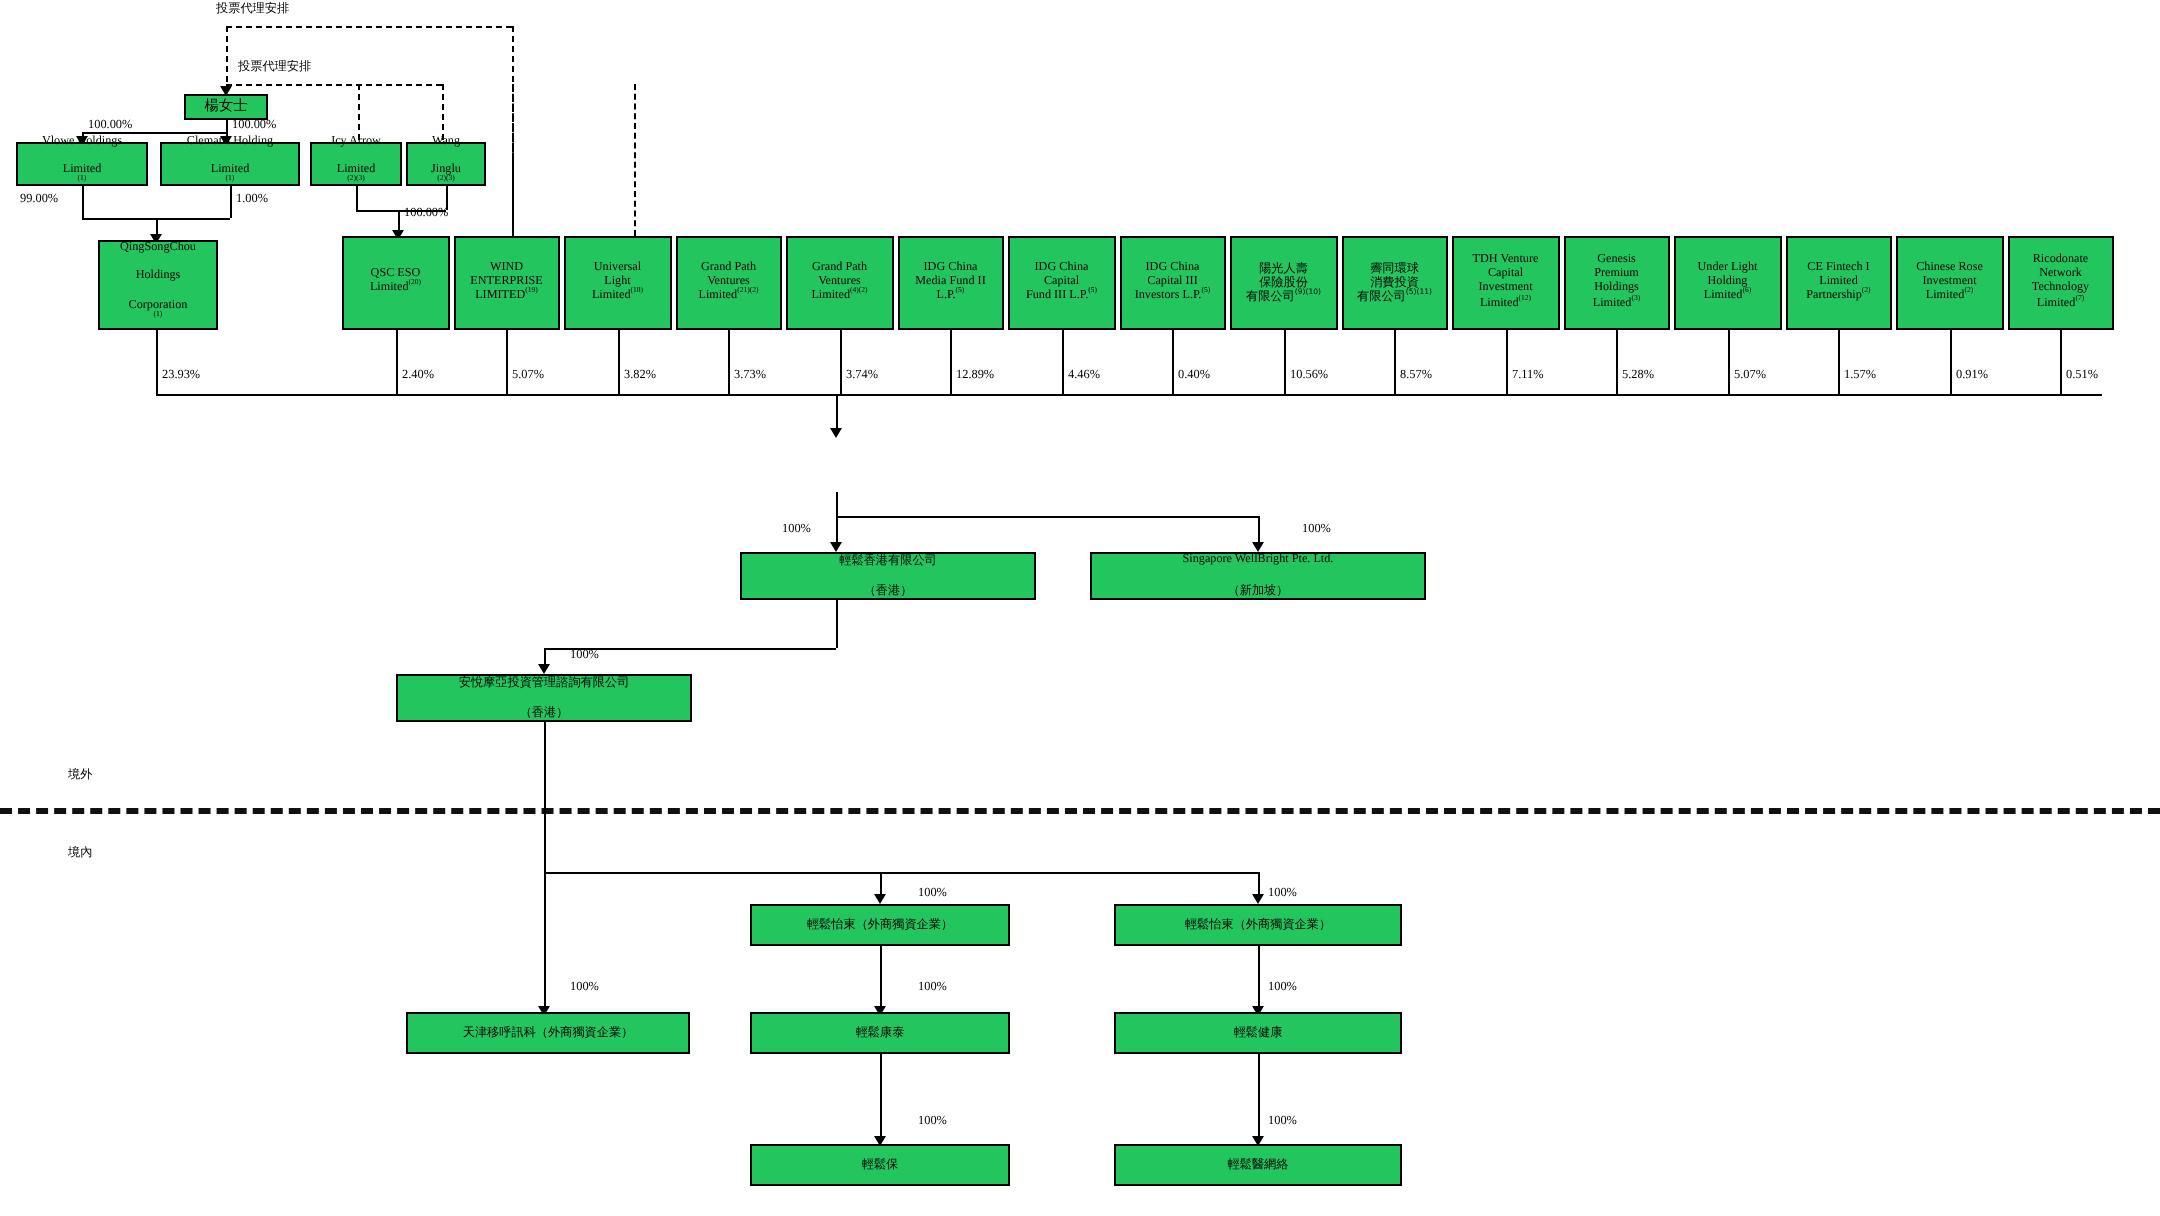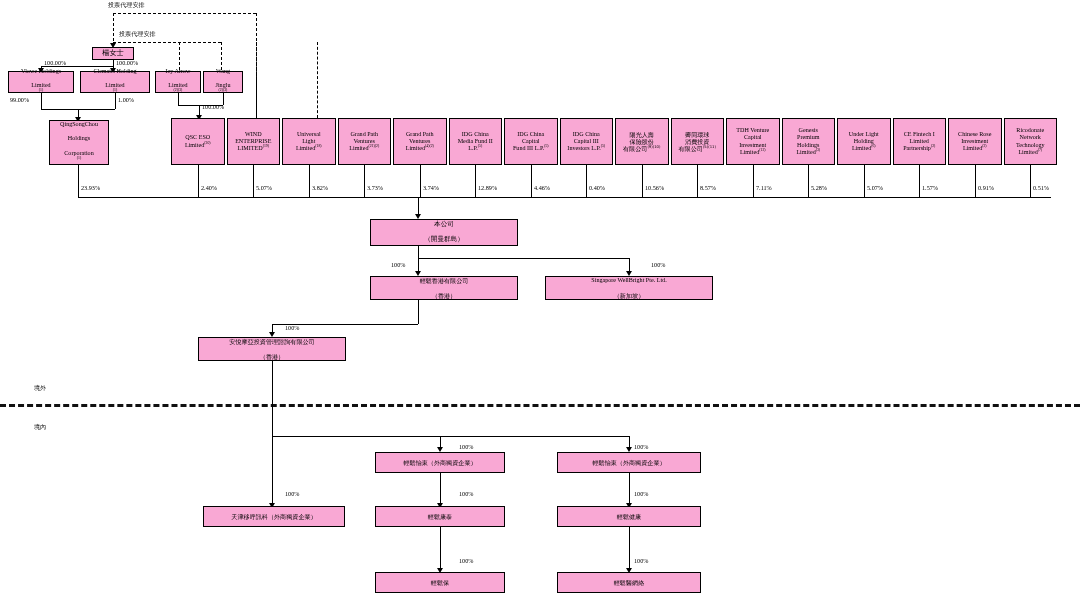--- a/index.html
+++ b/index.html
@@ -6,21 +6,21 @@
   body{
     width:1080px;height:608px;position:relative;overflow:hidden;
     font-family:"Liberation Serif","DejaVu Serif",serif;
     color:#000;
   }
   #canvas{position:absolute;inset:0;}
 
   
   .box{
     position:absolute;box-sizing:border-box;
-    border:1px solid #000;background:#f9a8d4;
+    border:1px solid #000;background:#22c55e;
     display:flex;align-items:center;justify-content:center;
     text-align:center;line-height:1.18;
     padding:2px 2px;
   }
   .box span{display:block;width:100%;}
   .lbl{
     position:absolute;white-space:nowrap;
     line-height:1.1;
   }
   .ln{position:absolute;background:#000;}
@@ -206,26 +206,20 @@
       <div class="dsh-v" style="left: 256px; top: 42px; height: 76px;"></div>
       <div class="dsh-v" style="left: 317px; top: 42px; height: 76px;"></div>
     </div>
 
   <div class="ln hln" style="left:78px;top:197px;width:973px;"></div>
   <div class="ln vln" style="left:78px;top:165px;height:32px;"></div>
   <div class="ln vln" style="left:418px;top:197px;height:20px;"></div>
   <div class="arw" style="left:415px;top:214px;"></div>
   <div class="lbl pct" style="left:81px;top:185px;">23.93%</div>
 
-  <div class="box t65 cn" style="left:370px;top:219px;width:148px;height:27px;">
-    <span>
-      <span>本公司</span><br>
-      <span>（開曼群島）</span>
-    </span>
-  </div>
 
   <div class="ln vln" style="left:418px;top:246px;height:12px;"></div>
   <div class="ln hln" style="left:418px;top:258px;width:211px;"></div>
   <div class="ln vln" style="left:418px;top:258px;height:16px;"></div>
   <div class="ln vln" style="left:629px;top:258px;height:16px;"></div>
   <div class="arw" style="left:415px;top:271px;"></div>
   <div class="arw" style="left:626px;top:271px;"></div>
   <div class="lbl pct" style="left:391px;top:262px;">100%</div>
   <div class="lbl pct" style="left:651px;top:262px;">100%</div>
 

